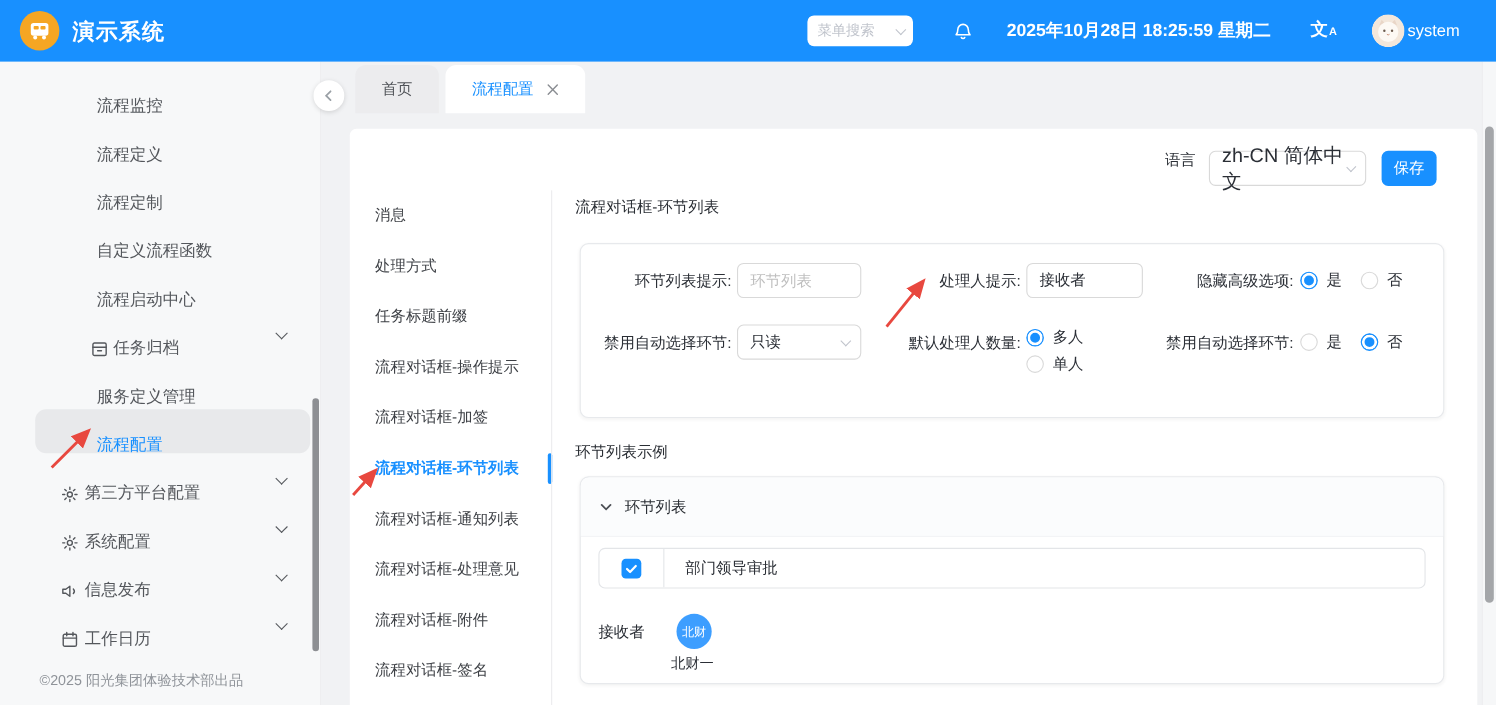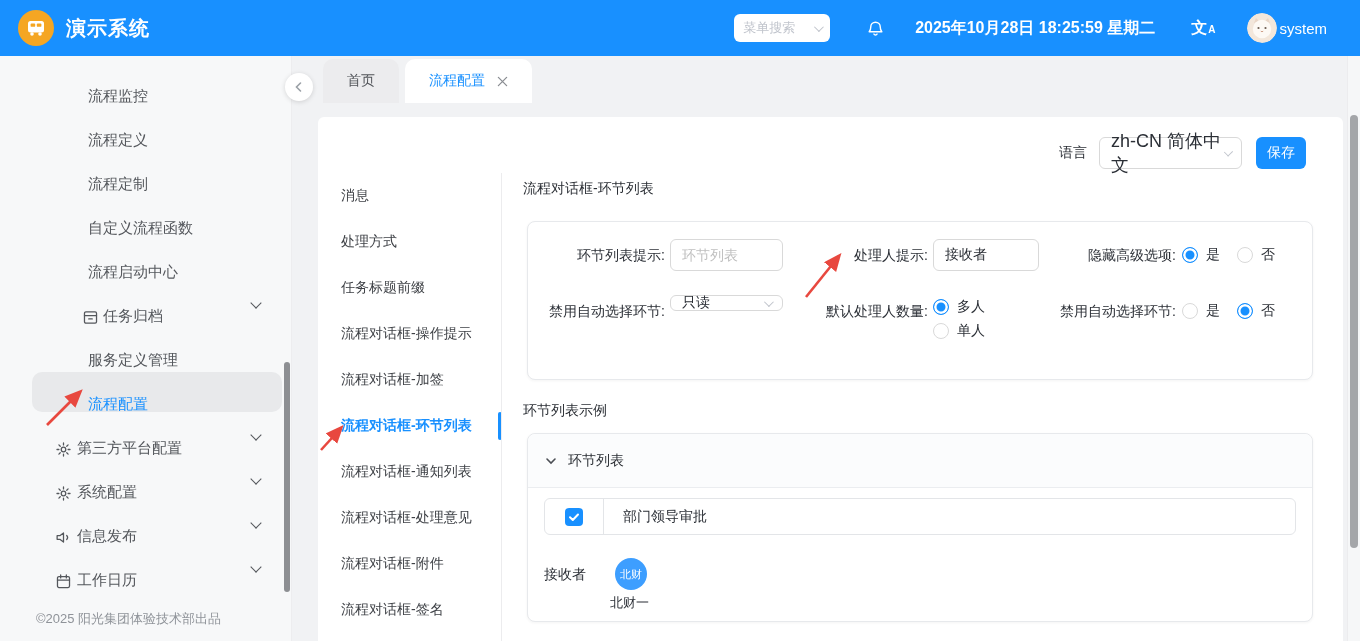--- a/index.html
+++ b/index.html
@@ -53,21 +53,21 @@
              background:#fff;box-shadow:0 1px 5px rgba(0,0,0,.14);display:flex;align-items:center;
              justify-content:center;z-index:6;cursor:pointer}
   .tabbar{position:absolute;top:3px;left:30px;display:flex;gap:6px}
   .tab{height:44px;padding:0 24px;display:flex;align-items:center;font-size:14px;
        border-radius:10px 10px 0 0;background:#ececee;color:#4f5archive256;color:#515459;cursor:pointer}
   .tab.active{background:#fff;color:#1890ff}
   .tab .close{margin-left:12px;display:flex;cursor:pointer}
 
   .page-card{position:absolute;left:25px;top:61px;right:17px;bottom:-8px;background:#fff;
              border-radius:6px}
-  .toolbar{position:absolute;top:20px;right:37px;display:flex;align-items:center}
+  .toolbar{position:absolute;top:20px;right:37px;display:flex;align-items:flex-start}
   .lang-label{font-size:14px;color:#2b2f36;margin-right:12px}
   .lang-select{width:143px;height:32px;border:1px solid #d9d9d9;border-radius:6px;display:flex;
              align-items:center;justify-content:space-between;padding:0 11px;font-size:18px;
              color:#2b2f36;cursor:pointer;background:#fff}
   .save-btn{margin-left:14px;width:50px;height:32px;background:#1890ff;color:#fff;border:none;
              border-radius:6px;font-size:14px;cursor:pointer}
 
   .submenu{position:absolute;left:0;top:56px;width:183px;bottom:0}
   .submenu-item{height:46px;display:flex;align-items:center;padding-left:23px;font-size:14px;
              color:#3e4146;cursor:pointer;position:relative;white-space:nowrap}
@@ -77,21 +77,21 @@
 
   .content{position:absolute;left:183px;top:56px;right:32px;bottom:0;border-left:1px solid #ececee}
   .sec-title{position:absolute;top:7px;left:21px;font-size:14px;color:#2a2e34}
   .form-card{position:absolute;left:25px;top:48px;width:786px;height:159px;background:#fff;
              border:1px solid #e7e9ec;border-radius:8px;box-shadow:0 1px 3px rgba(31,35,41,.05)}
   .f-label{position:absolute;font-size:14px;color:#2b2f36;text-align:right;line-height:32px;white-space:nowrap}
   .f-input{position:absolute;height:32px;border:1px solid #d9d9d9;border-radius:6px;padding:0 11px;
              font-size:14px;color:#2b2f36;outline:none;background:#fff;
              font-family:"Liberation Sans","DejaVu Sans",sans-serif}
   .f-input::placeholder{color:#bfbfbf}
-  .f-select{position:absolute;height:16px;border:1px solid #d9d9d9;border-radius:6px;padding:0 11px;
+  .f-select{position:absolute;height:32px;border:1px solid #d9d9d9;border-radius:6px;padding:0 11px;
              display:flex;align-items:center;justify-content:space-between;font-size:14px;
              color:#2b2f36;cursor:pointer;background:#fff}
   .radio-group{position:absolute;height:32px;display:flex;align-items:center}
   .radio-opt{display:flex;align-items:center;cursor:pointer}
   .radio{width:16px;height:16px;border-radius:50%;border:1px solid #d9d9d9;background:#fff;
              display:inline-block;flex:none}
   .radio.checked{border:1px solid #1890ff;background:#1890ff;box-shadow:inset 0 0 0 2.5px #fff}
   .radio-txt{margin-left:8px;font-size:14px;color:#2b2f36}
   .radio-stack{position:absolute;display:flex;flex-direction:column;gap:8px}
   .radio-stack .radio-opt{height:16px}

